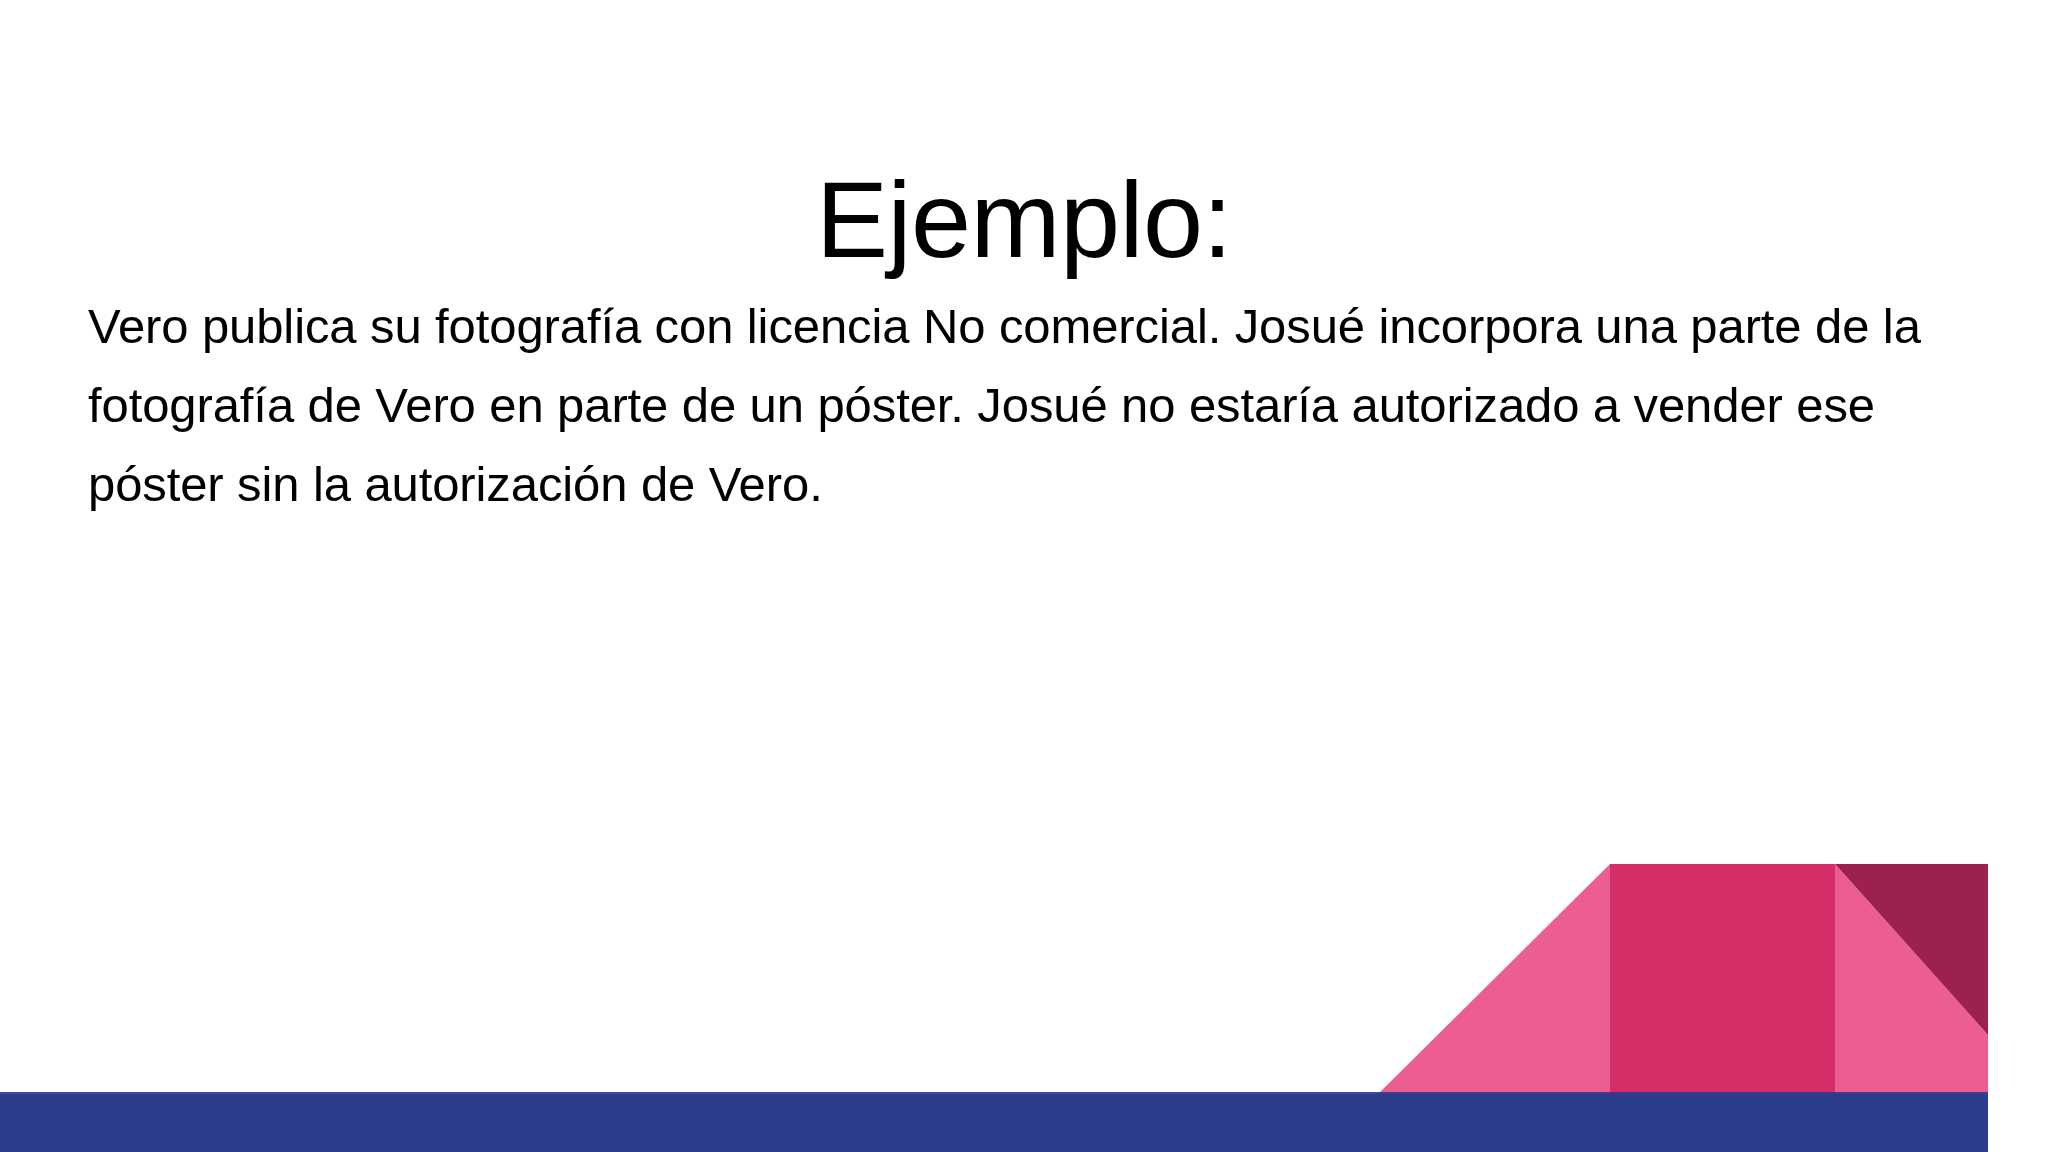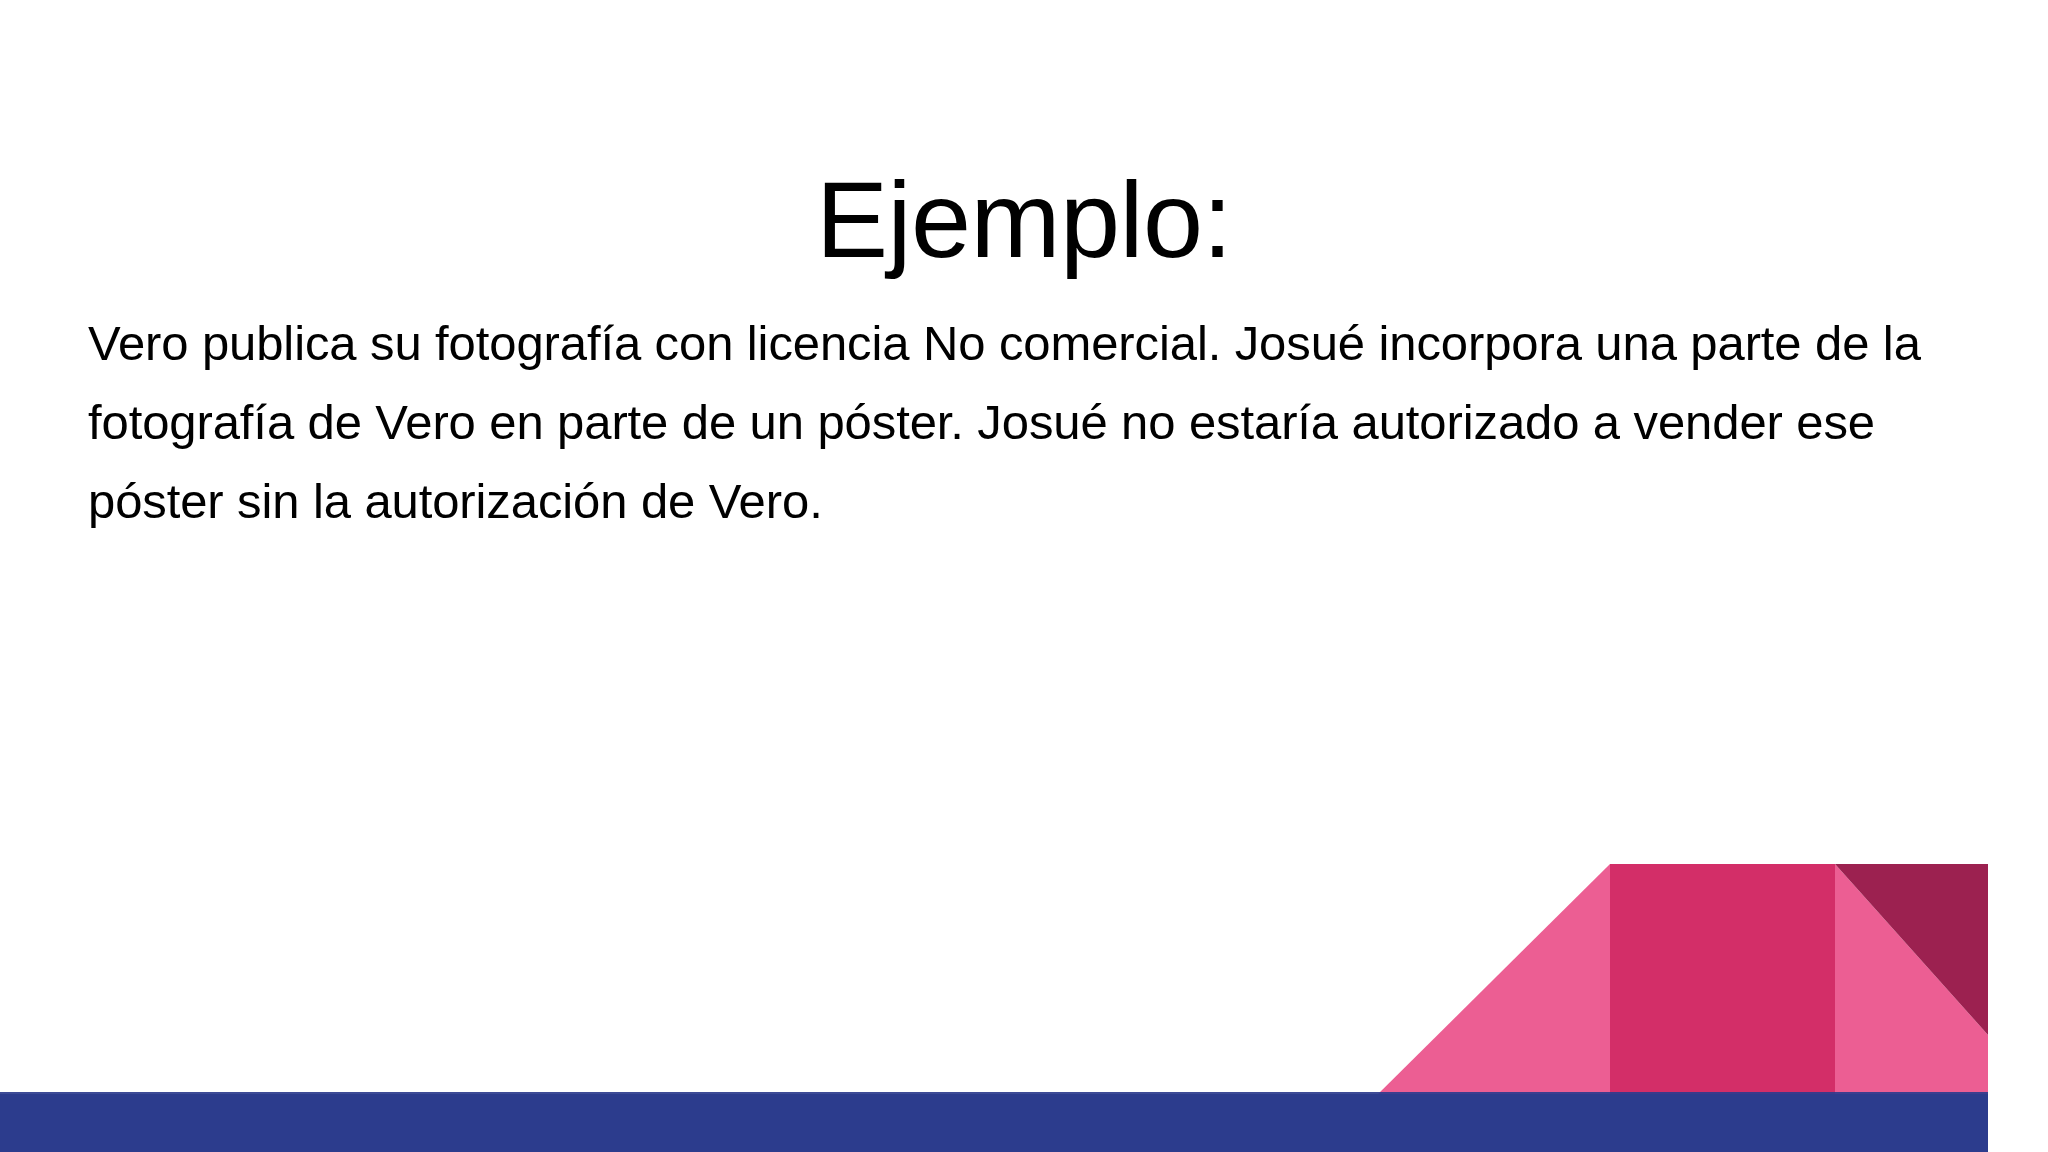--- a/index.html
+++ b/index.html
@@ -33,21 +33,21 @@
     color: #000000;
     font-weight: 400;
     letter-spacing: -0.5px;
     white-space: nowrap;
   }
 
   
   .body-block {
     position: absolute;
     left: 88px;
-    top: 304px;
+    top: 287px;
     width: 1880px;
   }
   .body-para {
     margin: 0 0 46px 0;
     font-size: 49px;
     line-height: 79px;
     color: #000000;
     font-weight: 400;
     text-align: left;
     letter-spacing: -0.1px;

